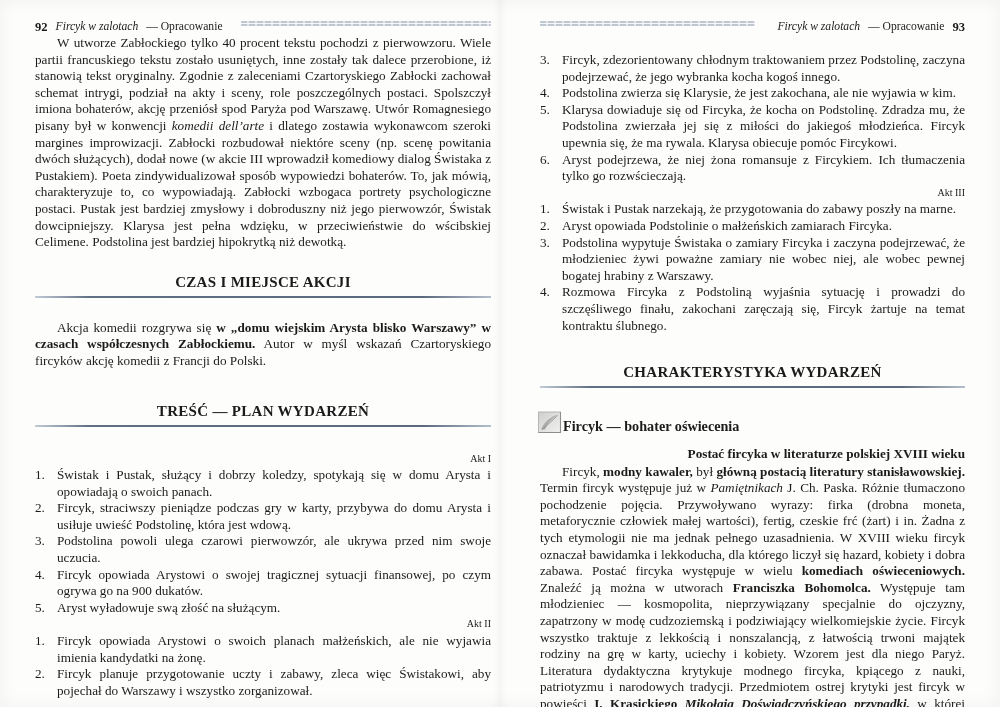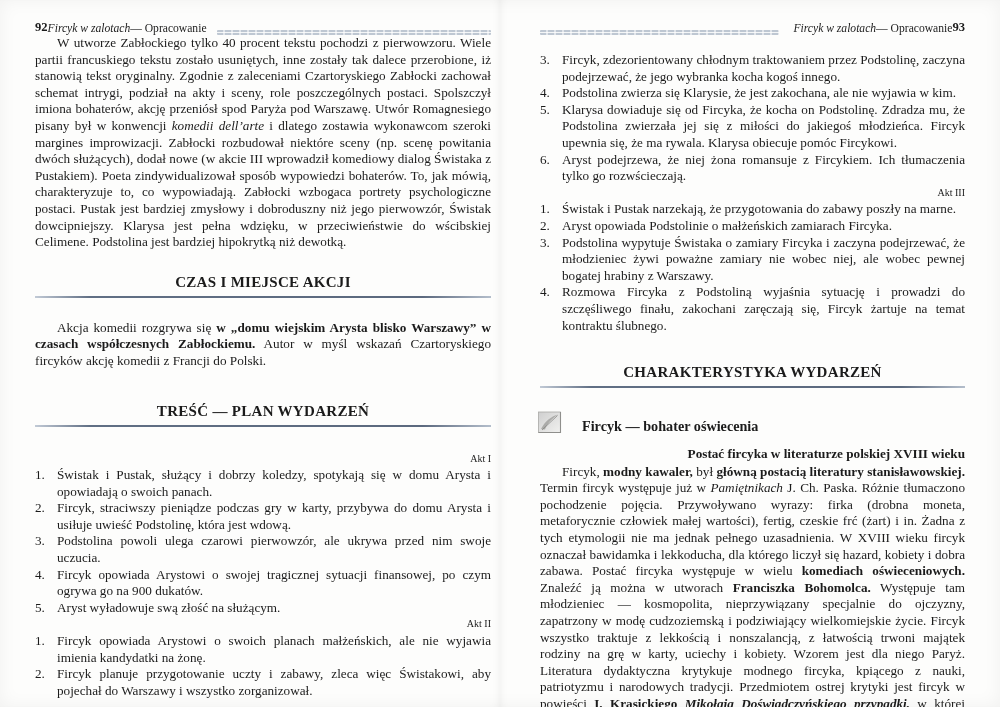--- a/index.html
+++ b/index.html
@@ -11,21 +11,21 @@
     box-shadow: inset 0 0 18px rgba(0,0,0,0.05);
   }
   .page { width:500px; height:707px; position:relative; }
   .page.left  { box-shadow: inset -6px 0 14px -12px rgba(0,0,0,0.18); }
   .page.right { box-shadow: inset  6px 0 14px -12px rgba(0,0,0,0.18); }
   .content { position:relative; }
   .page.left  .content { padding:20px 9px 0 35px; }
   .page.right .content { padding:20px 35px 0 40px; }
 
   
-  .hdr { display:flex; align-items:flex-end; gap:0; font-size:11.6px; white-space:nowrap; }
+  .hdr { display:flex; align-items:flex-start; gap:8px; font-size:11.6px; white-space:nowrap; }
   .hdr .num { font-weight:bold; font-size:12.6px; }
   .hdr .it  { font-style:italic; }
   .band {
     flex:1; height:5px; margin-top:1px; border-radius:1px; opacity:.75;
     background:
       linear-gradient(0deg, rgba(255,255,255,0) 0 38%, rgba(255,255,255,.85) 38% 58%, rgba(255,255,255,0) 58% 100%),
       repeating-linear-gradient(90deg, #aab6c4 0 6px, #d8dde4 6px 8px);
   }
   .page.left  .band { margin-left:10px; }
   .page.right .band { margin-right:14px; }
@@ -51,21 +51,21 @@
 
   
   .act-label { font-weight:normal; font-size:10px; line-height:16.6px; margin-left:22px;text-align:right; }
   .first-act { margin-top:24px; }
   .item { display:flex; font-size:13.2px; line-height:16.6px; }
   .item .n { width:22px; flex:none; }
   .item .t { flex:1; text-align:justify; }
   .cont-list { margin-top:17px; }
 
   
-  .subsec { display:flex; align-items:flex-start; gap:19px; margin-top:23px; }
+  .subsec { display:flex; align-items:flex-start; margin-top:23px; }
   .subicon { flex:none; width:26px; height:24px; margin-left:-3px; }
   .subtitle { font-weight:bold; font-size:14.2px; margin-top:7px; }
   .phead { font-weight:bold; font-size:13.2px; line-height:16.6px; margin-left:22px; margin-top:11px;text-align:right; }
   .charak-par { margin-top:1px; }
 </style>
 </head>
 <body>
 
 <div class="spread">
 

